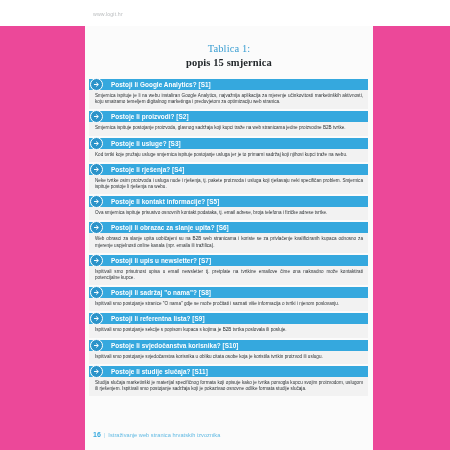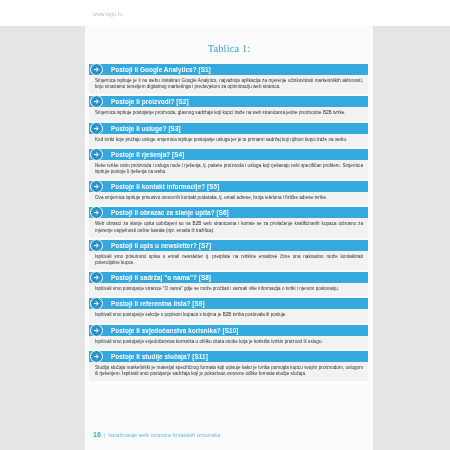--- a/index.html
+++ b/index.html
@@ -10,21 +10,21 @@
   body {
     width: 450px;
     height: 450px;
     overflow: hidden;
     font-family: "Liberation Sans", sans-serif;
   }
   .page {
     position: relative;
     width: 450px;
     height: 450px;
-    background: #e5e5e5;
+    background: #ec4899;
     box-sizing: border-box;
   }
   .url-strip {
     position: absolute;
     left: 0; top: 0;
     width: 450px;
     height: 26px;
     background: #ffffff;
   }
   .url-text {
@@ -148,20 +148,21 @@
 <div class="page">
 
   <div class="url-strip">
     <div class="url-text">www.logit.hr</div>
   </div>
 
   <div class="content">
 
     <div class="title-wrap">
       <div class="title-1">Tablica 1:</div>
+      <div class="title-2">popis 15 smjernica</div>
     </div>
 
     <div class="guidelines" id="guidelines-list">
         <div class="item">
           <div class="item-head">
             <span class="arrow-icon">
               <svg width="7" height="7" viewBox="0 0 10 10" aria-hidden="true">
                 <path d="M2 5 H7 M5 2.6 L7.6 5 L5 7.4" fill="none" stroke="#ffffff" stroke-width="1.4" stroke-linecap="round" stroke-linejoin="round"></path>
               </svg>
             </span>

